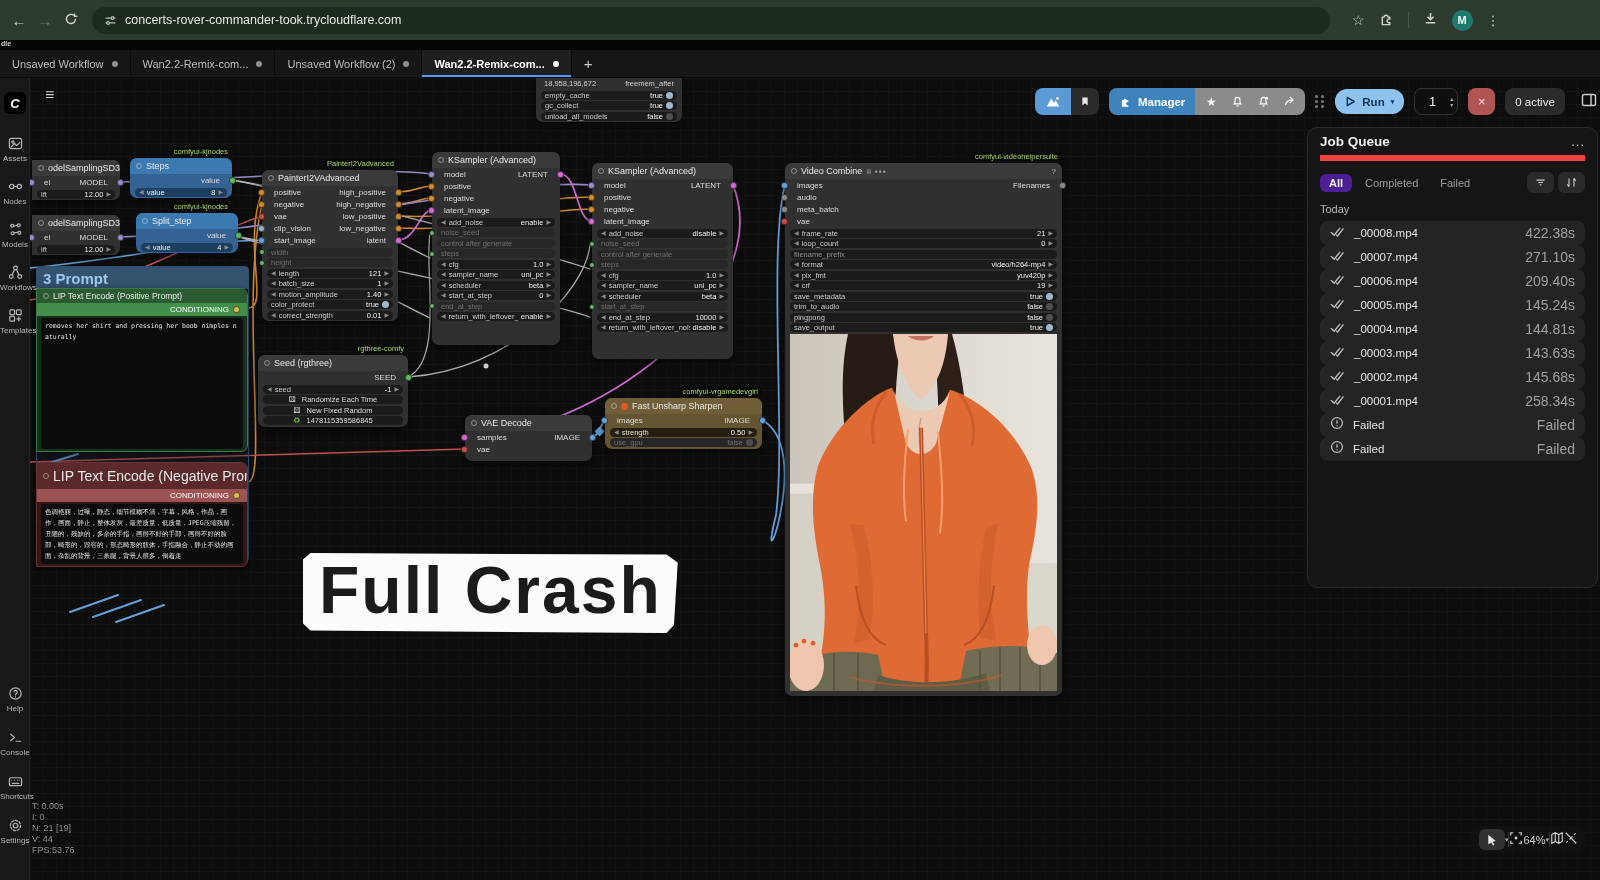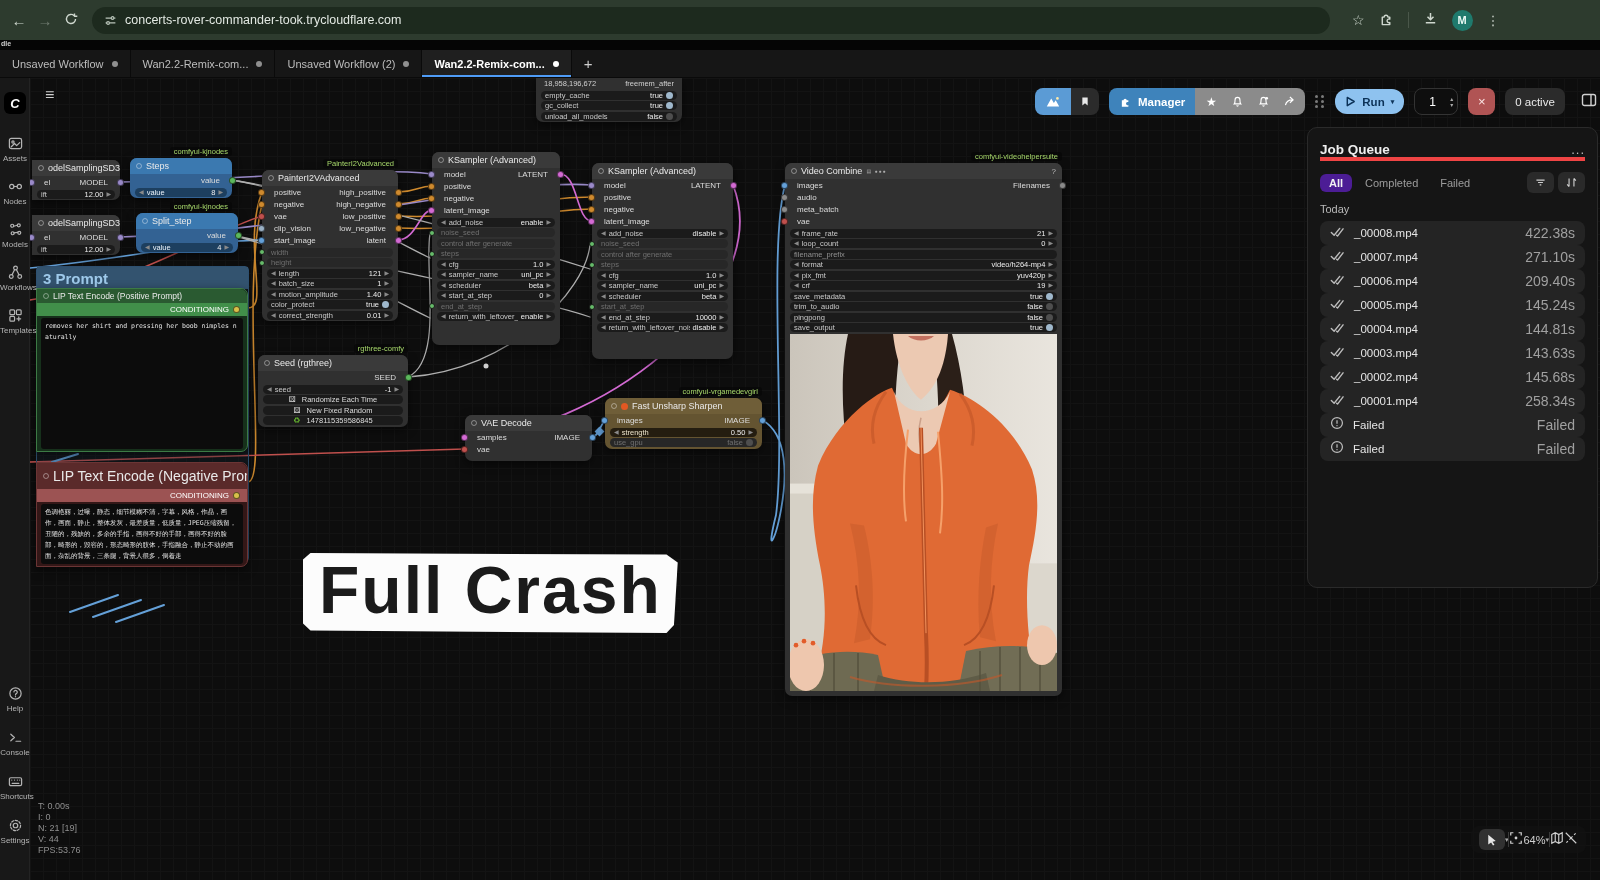--- a/index.html
+++ b/index.html
@@ -101,39 +101,39 @@
   #run-btn{background:#8ec2ef;color:#0c3257;font-weight:700;border-radius:12px;height:25px}
   #stepper{width:44px;height:27px;background:#0e0e0e;border:1px solid #333;border-radius:8px;display:flex;align-items:center;color:#fff}
   #stepper .num{flex:1;text-align:center;font-size:12px}
   #stepper .ud{display:flex;flex-direction:column;font-size:6px;color:#aaa;padding-right:4px;line-height:6px}
   #x-btn{width:27px;height:27px;background:#b05454;border-radius:8px;color:#fbe3e3;font-size:13px;display:flex;align-items:center;justify-content:center}
   #active-btn{height:27px;background:#2b2b2b;border-radius:8px;color:#e9e9e9;font-size:11.5px;display:flex;align-items:center;padding:0 10px}
   #panel-toggle{margin-left:6px}
 
   
   #jq{position:absolute;left:1307px;top:127px;width:291px;height:461px;background:#151515;border:1px solid #2a2a2a;border-radius:10px;z-index:11;padding:0 12px}
-  #jq-head{height:33px;display:flex;align-items:flex-end;border-bottom:4px solid #ef4444}
+  #jq-head{height:33px;display:flex;align-items:center;border-bottom:6px solid #ef4444}
   #jq-title{font-size:13.5px;font-weight:700;color:#efefef}
   #jq-menu{margin-left:auto;color:#bdbdbd;font-size:13px;letter-spacing:1px}
   #jq-assets-row{display:flex;align-items:center;gap:10px;margin-top:12px}
   #show-assets{flex:1;height:23px;background:#2a2a2a;border-radius:6px;display:flex;align-items:center;justify-content:center;gap:7px;color:#e6e6e6;font-size:11.5px;font-weight:700}
   #queued{font-size:11px;color:#dcdcdc;font-weight:700;white-space:nowrap}
   #jq-filters{display:flex;align-items:center;margin-top:11px;gap:4px}
   .fpill{font-size:11px;color:#9c9c9c;padding:3px 9px;border-radius:6px}
   .fpill.on{background:#4c1d95;color:#f2f2f2;font-weight:700}
   #jq-filters .sp{flex:1}
   .fbtn{width:27px;height:21px;background:#2a2a2a;border-radius:6px;display:flex;align-items:center;justify-content:center}
   #jq-section{margin:10px 0 6px;font-size:11px;color:#b9b9b9}
   #jq-list{display:flex;flex-direction:column;}
   .jrow{height:24px;background:#242424;border-radius:8px;display:flex;align-items:center;gap:9px;padding:0 10px}
   .jrow .jname{font-size:11.5px;color:#e4e4e4}
   .jrow .jdur{margin-left:auto;font-size:14px;color:#a0a0a0}
 
   
-  #stats{position:absolute;left:38px;top:801px;z-index:5;font-size:9px;color:#8f8f8f;line-height:1.22}
+  #stats{position:absolute;left:32px;top:801px;z-index:5;font-size:9px;color:#8f8f8f;line-height:1.22}
   #viewctl{position:absolute;right:14px;top:826px;height:27px;display:flex;align-items:center;gap:0;z-index:12;background:rgba(18,18,18,.65);border-radius:8px;padding:0 8px}
   #ptr-btn{width:26px;height:21px;background:#313131;border-radius:6px;display:flex;align-items:center;justify-content:center}
   .vc-div{width:1px;height:15px;background:#3a3a3a}
   #zoomlvl{font-size:11px;color:#d0d0d0}
   .chev{font-size:7px;color:#aaa}
 </style>
 </head>
 <body>
 <div id="stage">
 

